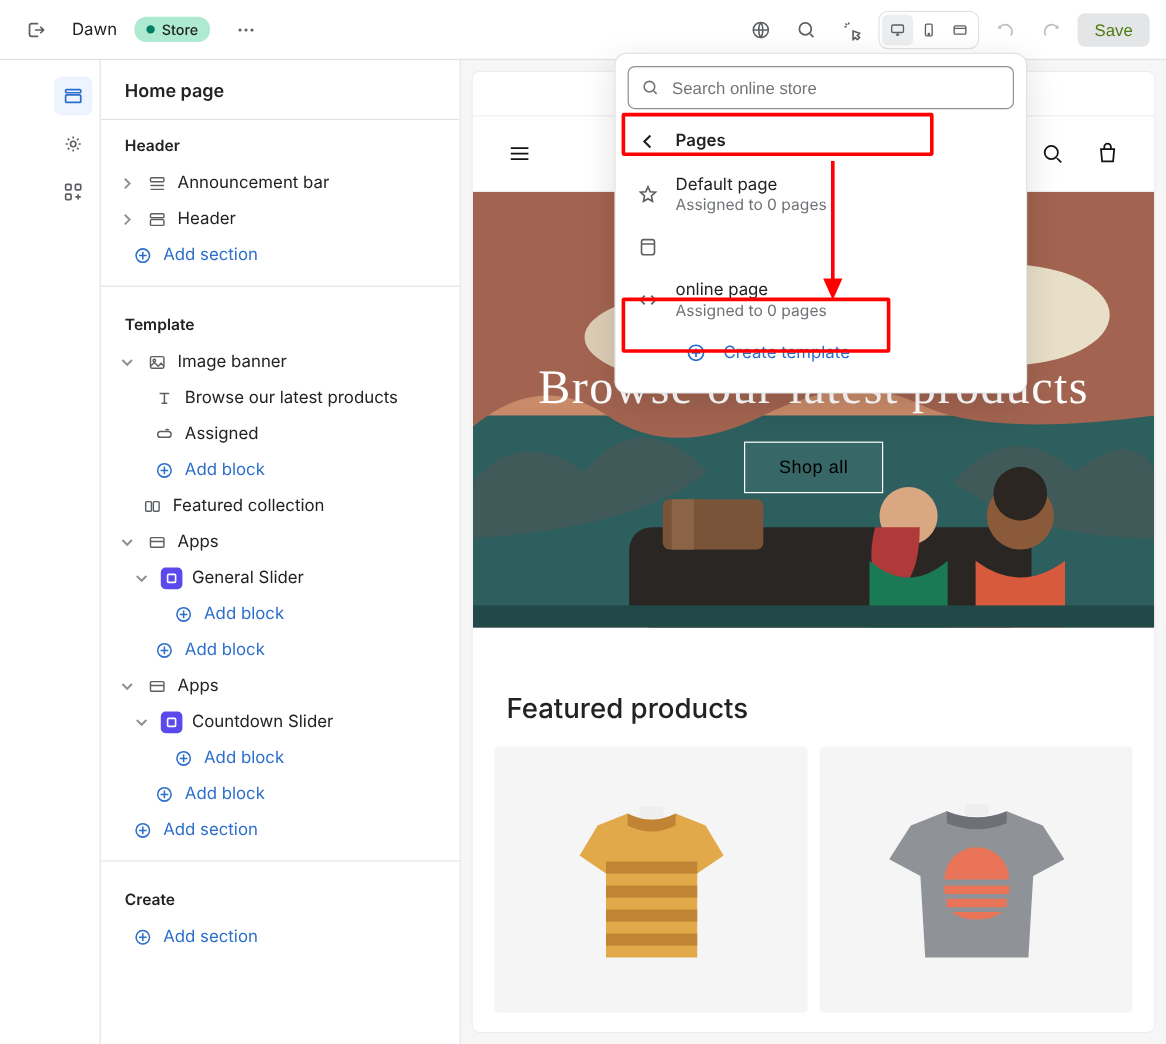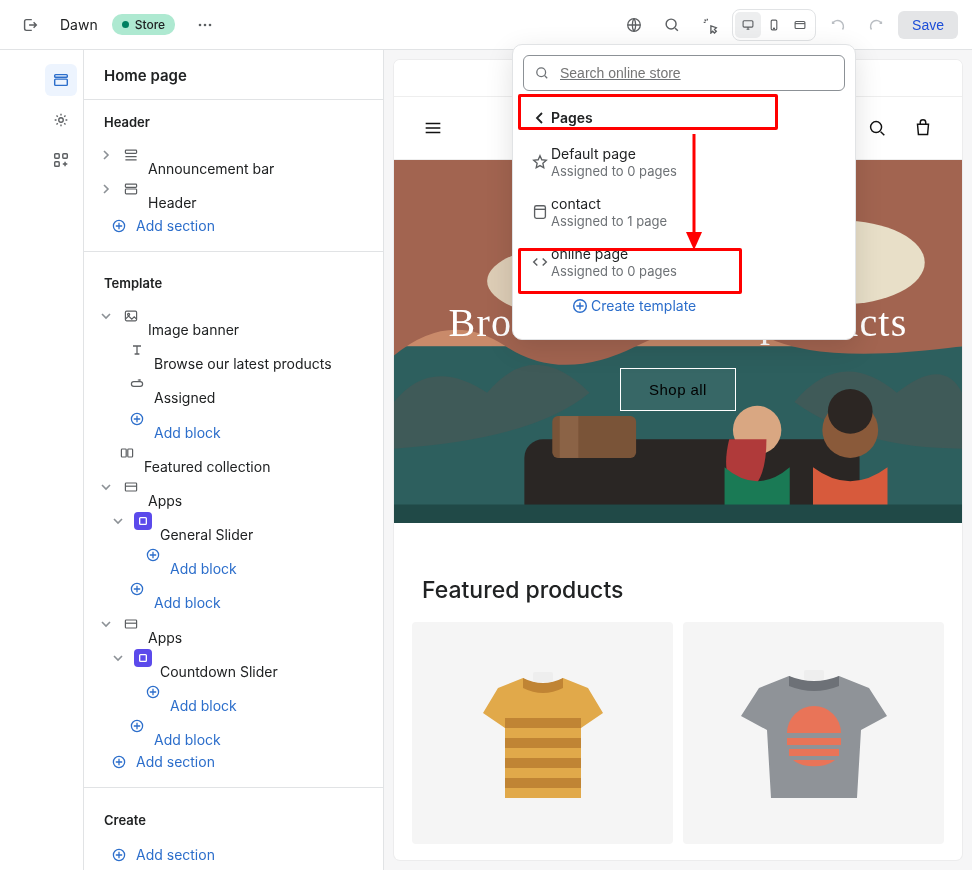--- a/index.html
+++ b/index.html
@@ -46,21 +46,21 @@
 .viewport-group .icon-btn{width:26px;height:26px;border-radius:5px;}
 .viewport-group .icon-btn.active{background:#edeeef;}
 .pill{
   display:inline-flex;align-items:center;gap:6px;
   background:var(--green-pill-bg);padding:3px 10px;border-radius:10px;
   font-size:12px;font-weight:500;color:#202223;
 }
 .pill-dot{width:7px;height:7px;border-radius:50%;background:var(--green-dot);}
 .theme-name{font-size:14px;font-weight:400;}
 .save-btn{
-  background:var(--save-bg);border:none;color:#1d4ed8;
+  background:var(--save-bg);border:none;color:#4d7c0f;
   padding:6px 14px;border-radius:6px;font-size:14px;font-weight:500;
 }
 
 
 .shell{display:flex;height:820px;padding-left:38px;}
 .rail{
   width:46px;border-right:1px solid var(--border);
   display:flex;flex-direction:column;align-items:center;padding-top:14px;gap:8px;
 }
 .rail .icon-btn{width:32px;height:32px;}
@@ -72,21 +72,21 @@
 }
 .side-title{font-size:15px;font-weight:600;padding:16px 20px 14px;border-bottom:1px solid var(--border);}
 
 .group-hd{font-size:13px;font-weight:600;padding:14px 20px 8px;}
 .group-sep{height:1px;background:var(--border);margin:10px 0;}
 
 .row{display:flex;align-items:center;gap:8px;padding:6px 14px 6px 14px;min-height:30px;cursor:pointer;line-height:18px;}
 .row .chev{width:16px;height:16px;display:flex;align-items:center;justify-content:center;color:#8c9196;}
 .row .chev.blank{visibility:hidden;}
 .row .ico{width:18px;height:18px;display:flex;align-items:center;justify-content:center;color:#5c5f62;}
-.row .label{font-size:14px;margin-top:28px;}
+.row .label{font-size:14px;}
 .row.depth1{padding-left:26px;}
 .row.depth2{padding-left:44px;}
 .row.link{color:var(--blue);}
 .row.link .ico{color:var(--blue);}
 .row.link.d1{padding-left:26px;align-items:flex-end;}
 .row.link.d2{padding-left:44px;}
 .row.link.d3{padding-left:60px;}
 
 
 .preview-wrap{flex:1;background:var(--bg-soft);padding:10px;overflow:hidden;position:relative;}
@@ -111,24 +111,24 @@
 .card{flex:1;background:#f5f5f5;border-radius:4px;height:222px;display:flex;align-items:center;justify-content:center;}
 
 
 .panel{
   position:absolute;left:512px;top:44px;width:344px;
   background:#fff;border:1px solid var(--border);border-radius:10px;
   box-shadow:0 8px 28px rgba(0,0,0,.12);padding:10px 0 14px;z-index:10;
 }
 .panel-search{
   margin:0 10px 8px;border:1px solid #8c9196;border-radius:6px;height:36px;
-  display:flex;align-items:center;gap:8px;padding:0 10px;color:#6d7175;text-decoration:underline;
+  display:flex;align-items:center;gap:8px;padding:0 10px;color:#6d7175;
 }
 .panel-search input{border:none;outline:none;font-size:14px;flex:1;background:transparent;}
-.panel-row{display:flex;align-items:center;padding:8px 16px;cursor:pointer;}
+.panel-row{display:flex;align-items:center;gap:12px;padding:8px 16px;cursor:pointer;}
 .panel-row .pico{width:22px;height:22px;display:flex;align-items:center;justify-content:center;color:#5c5f62;flex-shrink:0;}
 .panel-row .pmain{font-size:14px;line-height:18px;}
 .panel-row .psub{font-size:13px;color:var(--text-sub);line-height:16px;}
 .panel-row.link{color:var(--blue);margin-left:40px;}
 .panel-row.link .pico{color:var(--blue);}
 
 .hl{border:3px solid #ff0000;border-radius:2px;}
 .hl-pages{position:absolute;left:518px;top:94px;width:260px;height:36px;z-index:12;pointer-events:none;}
 .hl-landing{position:absolute;left:518px;top:248px;width:224px;height:46px;z-index:12;pointer-events:none;}
 
@@ -567,24 +567,20 @@
         <div class="psub">Assigned to 0 pages</div>
       </div>
   </div>
   <div class="panel-row">
     <span class="pico">
         <svg width="18" height="18" viewBox="0 0 20 20" fill="none" stroke="currentColor" stroke-width="1.5">
           <rect x="4" y="3" width="12" height="14" rx="2"></rect>
           <path d="M4 7h12"></path>
         </svg>
       </span>
-    <div>
-        <div class="pmain">contact</div>
-        <div class="psub">Assigned to 1 page</div>
-      </div>
   </div>
   <div class="panel-row">
     <span class="pico">
         <svg width="18" height="18" viewBox="0 0 20 20" fill="none" stroke="currentColor" stroke-width="1.6">
           <path d="m7 6-4 4 4 4M13 6l4 4-4 4"></path>
         </svg>
       </span>
     <div>
         <div class="pmain">online page</div>
         <div class="psub">Assigned to 0 pages</div>

